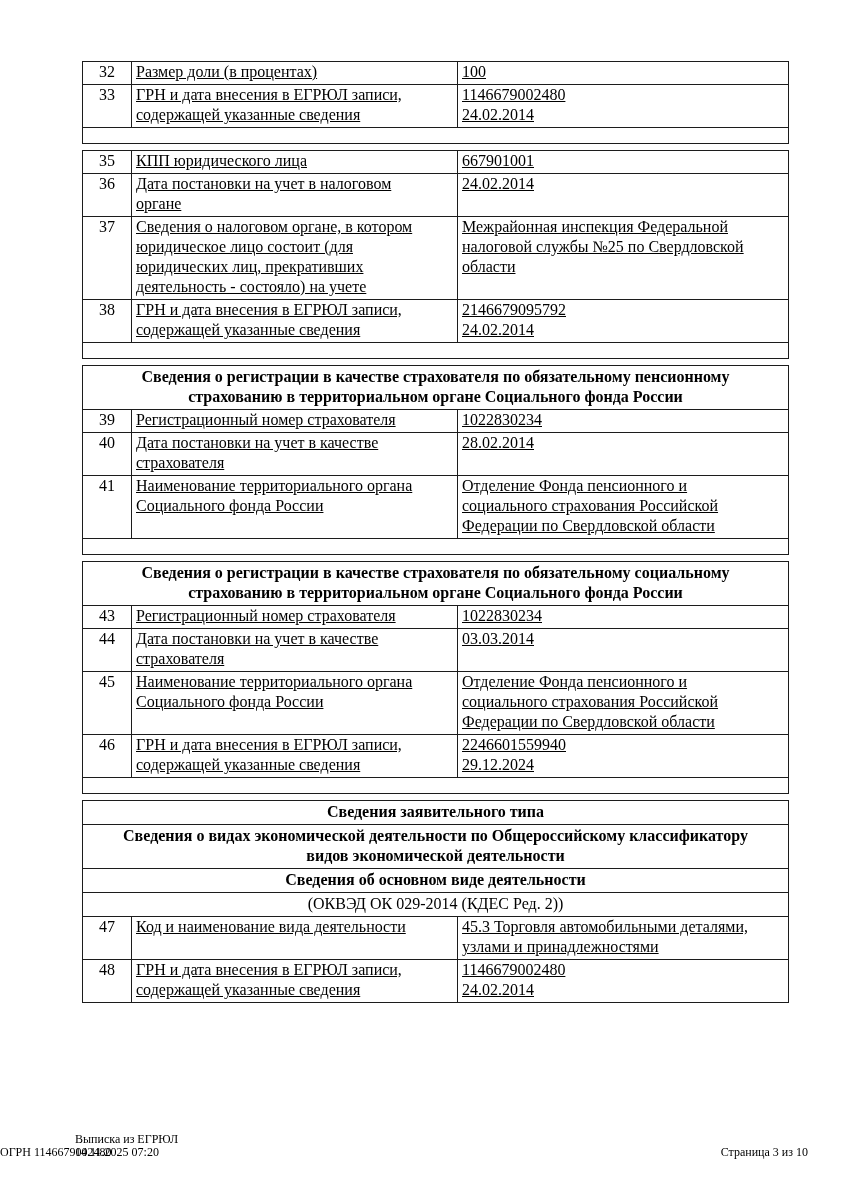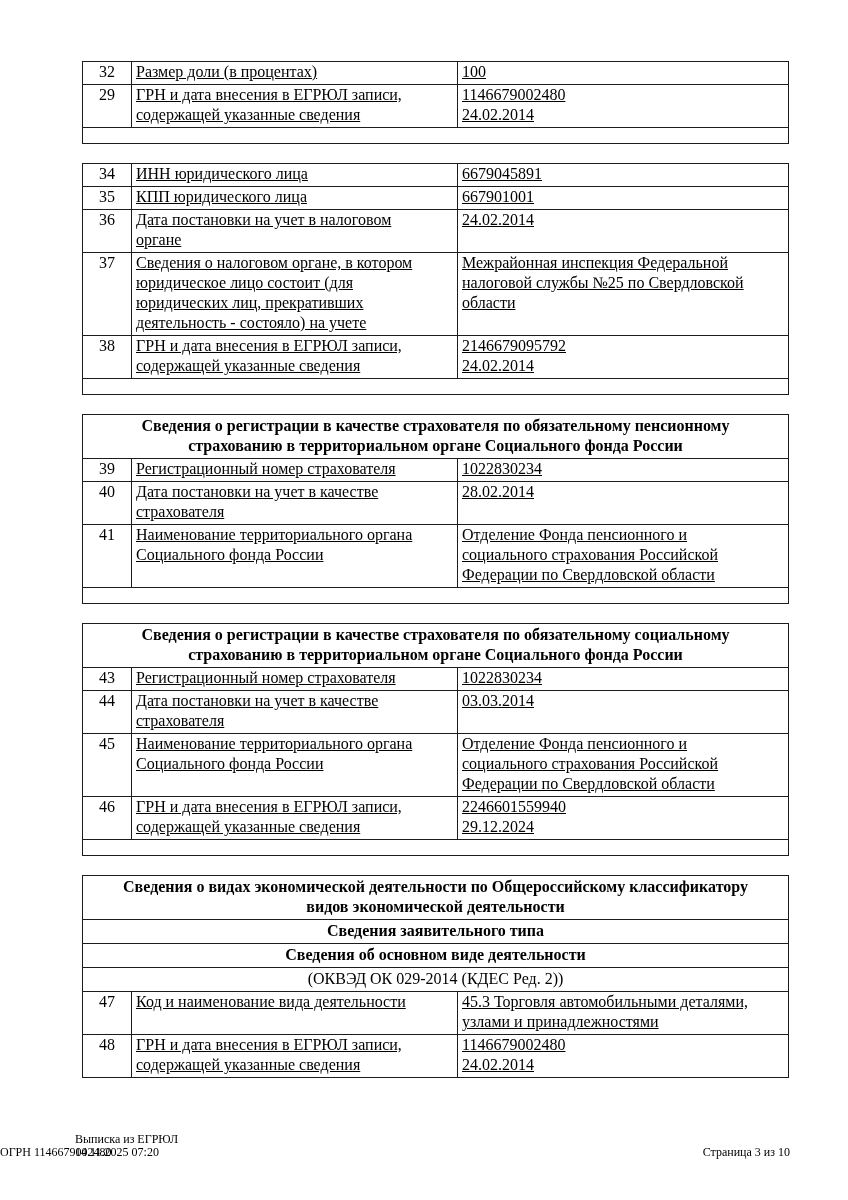--- a/index.html
+++ b/index.html
@@ -17,21 +17,21 @@
   .table-area {
     position: absolute;
     left: 82px;
     top: 61px;
     width: 706px;
   }
   table.block {
     width: 706px;
     table-layout: fixed;
     border-collapse: collapse;
-    margin-bottom: 19px;
+    margin-bottom: 6px;
   }
   table.block td {
     border: 1px solid #1c1c1c;
     vertical-align: top;
     font-size: 16px;
     line-height: 20px;
     overflow: hidden;
   }
   col.c1 { width: 49px; }
   col.c2 { width: 326px; }
@@ -51,65 +51,60 @@
   .footer {
     position: absolute;
     left: 0;
     top: 1133px;
     width: 848px;
     font-size: 12px;
     line-height: 13px;
   }
   .footer-left { position: absolute; left: 75px; top: 0; }
   .footer-center { position: absolute; left: 0; top: 13px; width: 764px; text-align: left; }
-  .footer-right { position: absolute; right: 58px; top: 13px; }
+  .footer-right { position: absolute; right: 40px; top: 13px; }
 </style>
 </head>
 <body>
 
 <div class="page">
   <div class="table-area">
 
     <table class="block">
       <colgroup>
           <col class="c1">
           <col class="c2">
           <col class="c3">
         </colgroup>
       <tbody>
         <tr>
           <td class="num">32</td>
           <td class="label">Размер доли (в процентах)</td>
           <td class="value">100</td>
         </tr>
         <tr>
-          <td class="num">29</td>
+          <td class="num">33</td>
           <td class="label">ГРН и дата внесения в ЕГРЮЛ записи,
 содержащей указанные сведения</td>
           <td class="value">1146679002480
 24.02.2014</td>
         </tr>
         <tr class="empty">
             <td colspan="3"></td>
           </tr>
       </tbody>
     </table>
 
     <table class="block">
       <colgroup>
           <col class="c1">
           <col class="c2">
           <col class="c3">
         </colgroup>
       <tbody>
-        <tr>
-          <td class="num">34</td>
-          <td class="label">ИНН юридического лица</td>
-          <td class="value">6679045891</td>
-        </tr>
         <tr>
           <td class="num">35</td>
           <td class="label">КПП юридического лица</td>
           <td class="value">667901001</td>
         </tr>
         <tr>
           <td class="num">36</td>
           <td class="label">Дата постановки на учет в налоговом
 органе</td>
           <td class="value">24.02.2014</td>
@@ -217,25 +212,25 @@
     </table>
 
     <table class="block">
       <colgroup>
           <col class="c1">
           <col class="c2">
           <col class="c3">
         </colgroup>
       <tbody>
         <tr>
+          <td class="sect-hdr" colspan="3">Сведения заявительного типа</td>
+        </tr>
+        <tr>
           <td class="sect-hdr" colspan="3">Сведения о видах экономической деятельности по Общероссийскому классификатору
 видов экономической деятельности</td>
-        </tr>
-        <tr>
-          <td class="sect-hdr" colspan="3">Сведения заявительного типа</td>
         </tr>
         <tr>
           <td class="sect-hdr bold-italic" colspan="3">Сведения об основном виде деятельности</td>
         </tr>
         <tr>
           <td class="sect-hdr italic" colspan="3">(ОКВЭД ОК 029-2014 (КДЕС Ред. 2))</td>
         </tr>
         <tr>
           <td class="num">47</td>
           <td class="label">Код и наименование вида деятельности</td>

